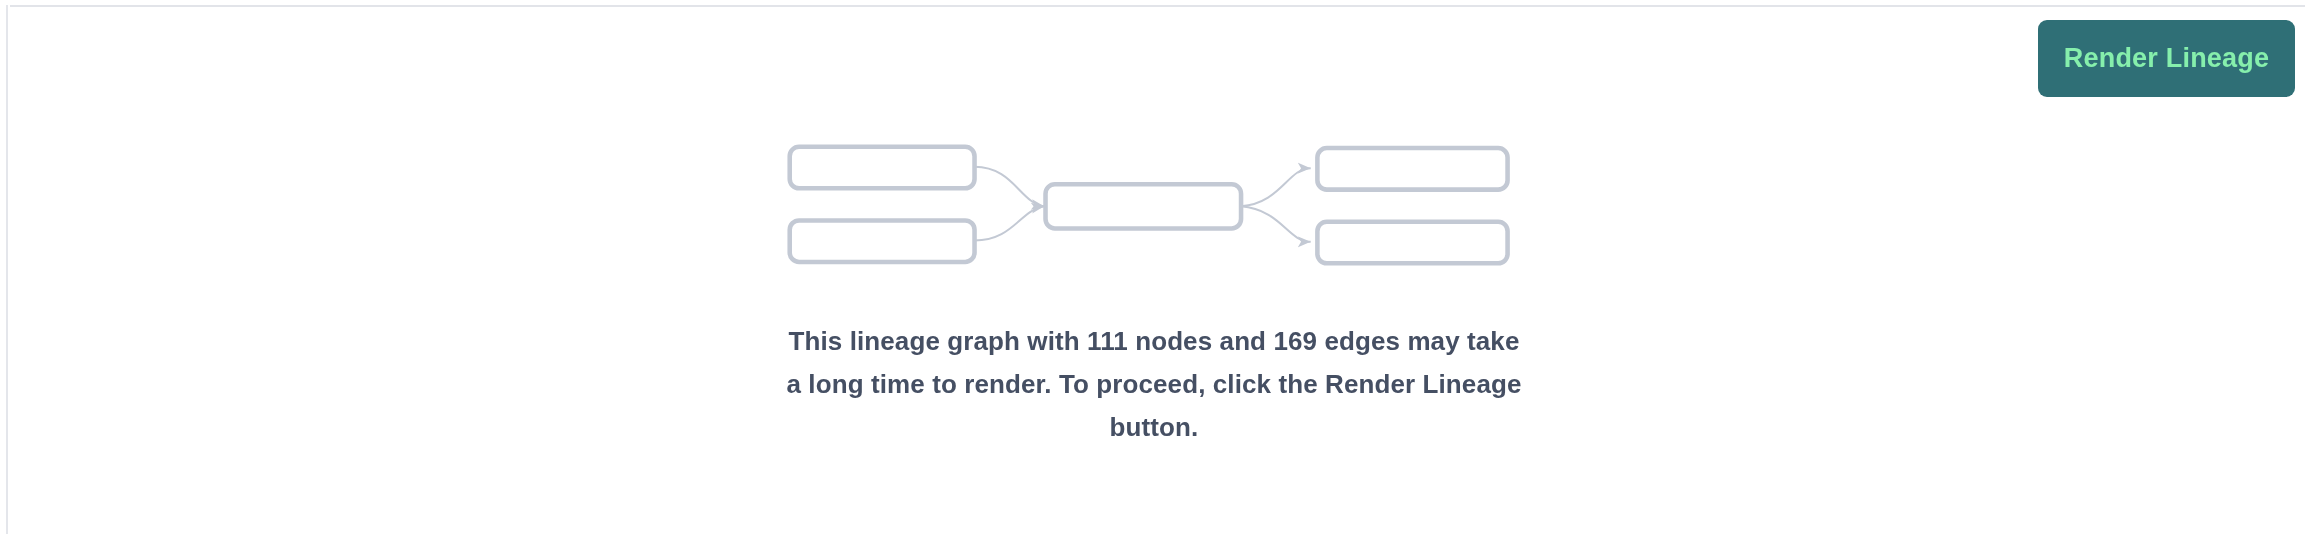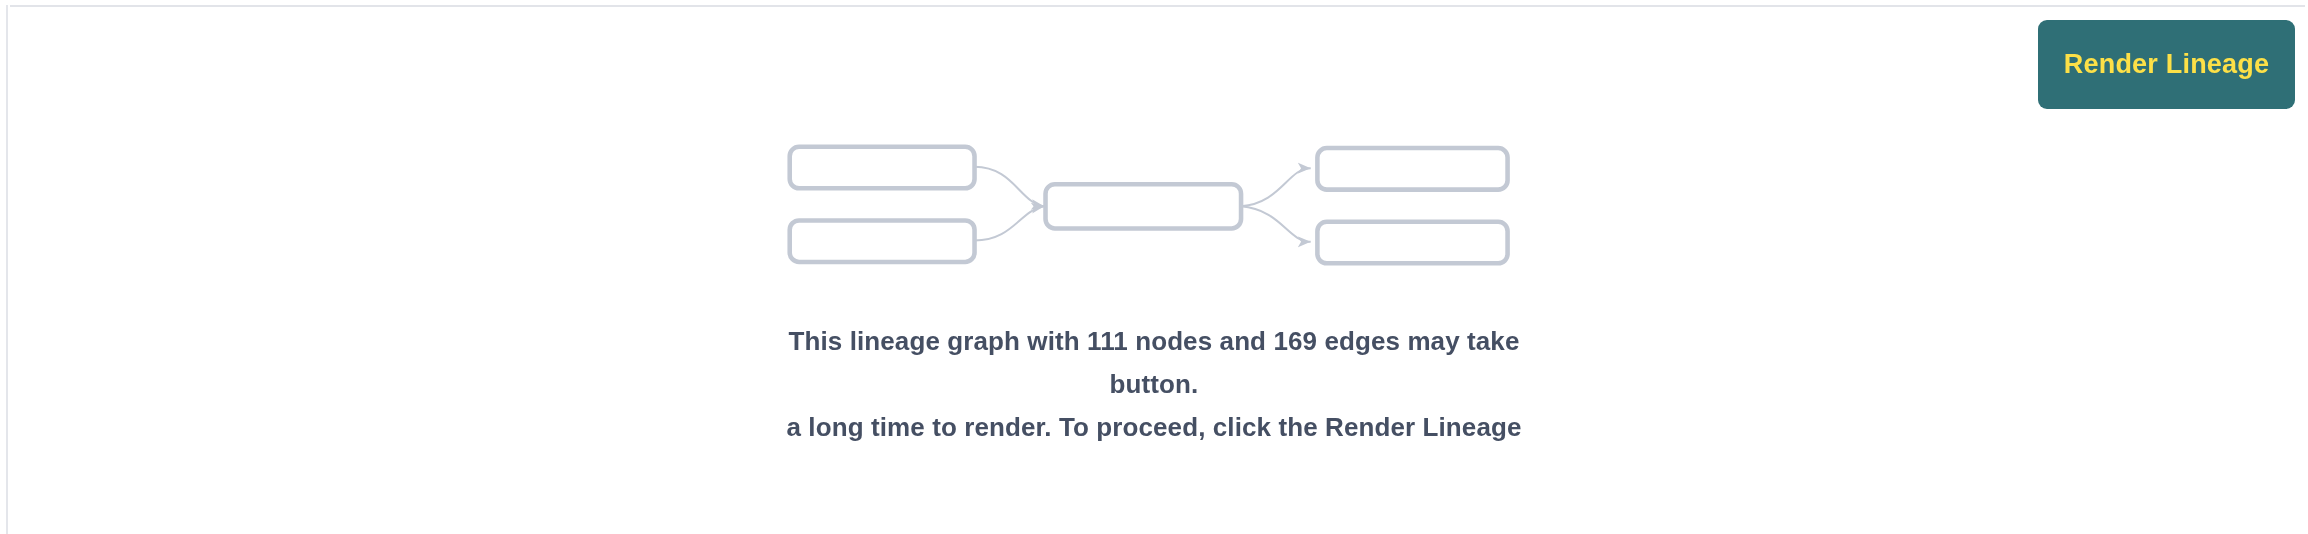--- a/index.html
+++ b/index.html
@@ -39,23 +39,23 @@
     height: 529px;
     background: #e4e6eb;
   }
 
   
   #render-lineage-button {
     position: absolute;
     left: 2038px;
     top: 20px;
     width: 257px;
-    height: 89px;
+    height: 77px;
     background: #2f6f76;
-    color: #fde047;
+    color: #86efac;
     border: none;
     border-radius: 9px;
     font-family: "Liberation Sans", sans-serif;
     font-size: 27px;
     font-weight: bold;
     letter-spacing: 0.2px;
     cursor: pointer;
     display: flex;
     align-items: center;
     justify-content: center;
@@ -125,18 +125,18 @@
         <rect x="18" y="14" width="138" height="31" rx="7"></rect>
         <rect x="18" y="69" width="138" height="31" rx="7"></rect>
         <rect x="209" y="42" width="146" height="33" rx="7"></rect>
         <rect x="412" y="15" width="142" height="31" rx="7"></rect>
         <rect x="412" y="70" width="142" height="31" rx="7"></rect>
       </g>
     </svg>
 
     <div id="empty-state-message">
       <span class="msg-line">This lineage graph with 111 nodes and 169 edges may take</span>
+      <span class="msg-line">a long time to render. To proceed, click the Render Lineage</span>
       <span class="msg-line">button.</span>
-      <span class="msg-line">a long time to render. To proceed, click the Render Lineage</span>
     </div>
 
   </div>
 </div>
 
 </body></html>

